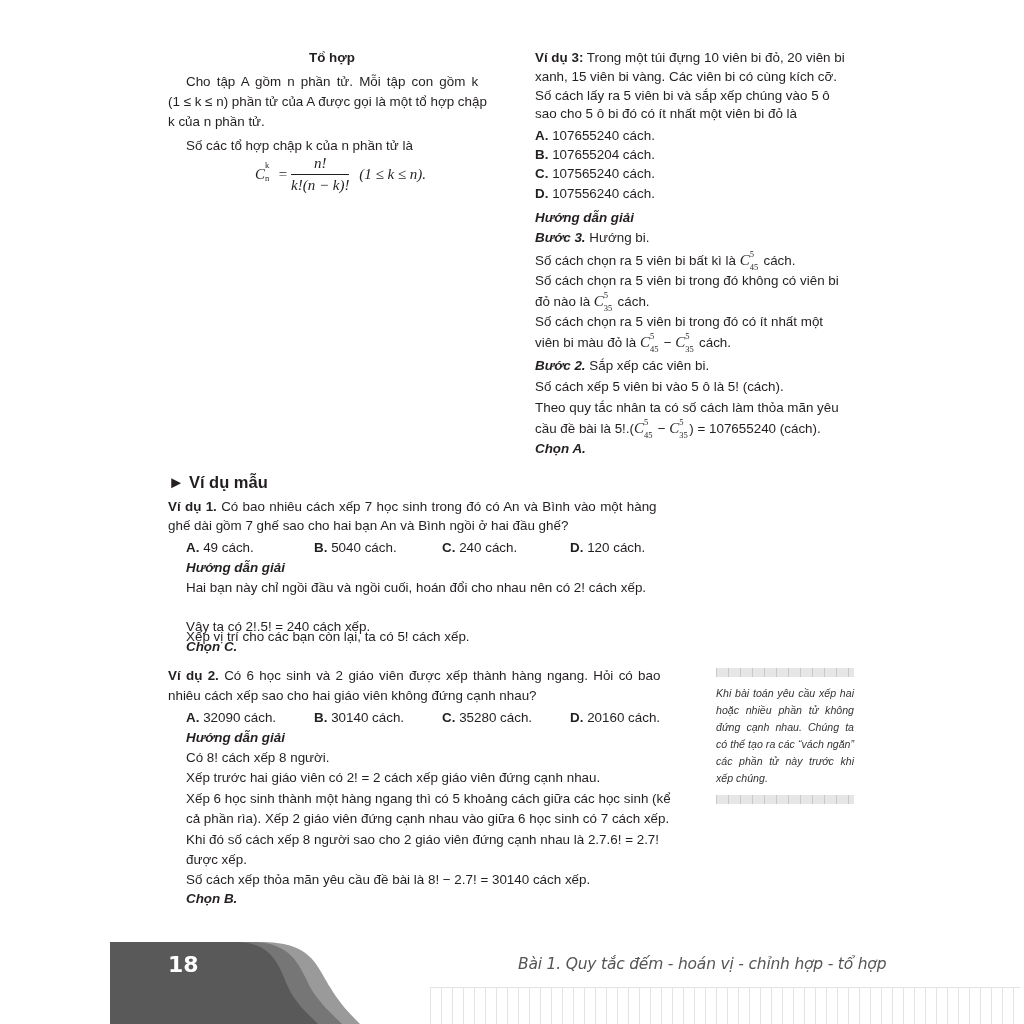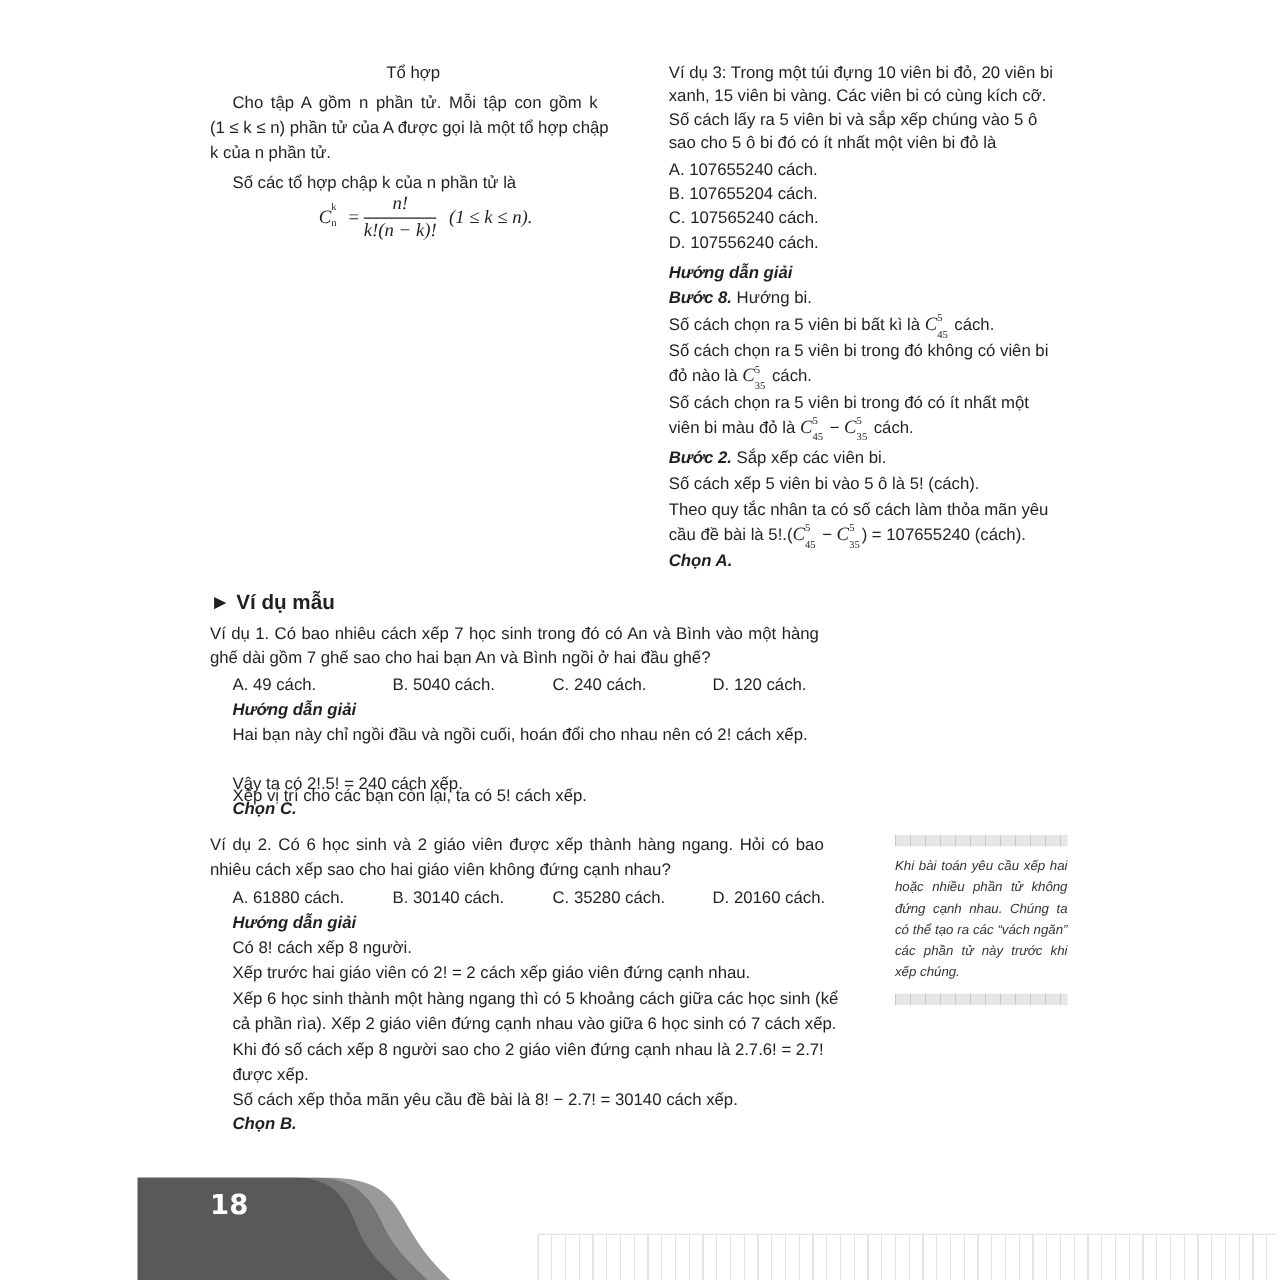--- a/index.html
+++ b/index.html
@@ -1,19 +1,19 @@
 <!DOCTYPE html>
 <html><head>
 <meta charset="utf-8">
 <style>
   html,body{margin:0;padding:0;background:#fff;}
   body{width:1024px;height:1024px;position:relative;overflow:hidden;font-family:"Liberation Sans",sans-serif;color:#231f20;font-size:13.4px;}
   .abs{position:absolute;}
   .line{position:absolute;white-space:nowrap;line-height:20px;}
-  .b{font-weight:normal;}
+  .b{font-weight:bold;}
   .bi{font-weight:bold;font-style:italic;}
   .math{font-family:"Liberation Serif",serif;font-style:italic;font-size:15px;}
   .cs{display:inline-block;position:relative;margin-right:10px;}
   .cs .s1{position:absolute;left:100%;top:-6px;font-size:8.5px;font-style:normal;}
   .cs .s2{position:absolute;left:100%;top:7px;font-size:8.5px;font-style:normal;}
   .frac{display:inline-block;vertical-align:middle;text-align:center;}
   .frac .num{display:block;border-bottom:1px solid #231f20;padding:0 4px 2px;}
   .frac .den{display:block;padding-top:2px;}
   .note{position:absolute;left:716px;top:668px;width:138px;}
   .stripe{height:9px;background:repeating-linear-gradient(90deg,#c8c8c8 0 1px,#e6e6e6 1px 12px);}
@@ -44,21 +44,21 @@
   <div class="line" style="left:535px;top:48px;"><span class="b">Ví dụ 3:</span><span> Trong một túi đựng 10 viên bi đỏ, 20 viên bi</span></div>
   <div class="line" style="left:535px;top:67px;">xanh, 15 viên bi vàng. Các viên bi có cùng kích cỡ.</div>
   <div class="line" style="left:535px;top:86px;">Số cách lấy ra 5 viên bi và sắp xếp chúng vào 5 ô</div>
   <div class="line" style="left:535px;top:104px;">sao cho 5 ô bi đó có ít nhất một viên bi đỏ là</div>
   <div class="line" style="left:535px;top:126px;"><span class="b">A.</span><span> 107655240 cách.</span></div>
   <div class="line" style="left:535px;top:145px;"><span class="b">B.</span><span> 107655204 cách.</span></div>
   <div class="line" style="left:535px;top:164px;"><span class="b">C.</span><span> 107565240 cách.</span></div>
   <div class="line" style="left:535px;top:184px;"><span class="b">D.</span><span> 107556240 cách.</span></div>
 
   <div class="line bi" style="left:535px;top:208px;">Hướng dẫn giải</div>
-  <div class="line" style="left:535px;top:228px;"><span class="bi">Bước 8.</span><span> Hướng bi.</span></div>
+  <div class="line" style="left:535px;top:228px;"><span class="bi">Bước 3.</span><span> Hướng bi.</span></div>
   <div class="line" style="left:535px;top:250px;"><span>Số cách chọn ra 5 viên bi bất kì là </span><span class="cs math"><span>C</span><span class="s1">5</span><span class="s2">45</span></span><span> cách.</span></div>
   <div class="line" style="left:535px;top:271px;">Số cách chọn ra 5 viên bi trong đó không có viên bi</div>
   <div class="line" style="left:535px;top:291px;"><span>đỏ nào là </span><span class="cs math"><span>C</span><span class="s1">5</span><span class="s2">35</span></span><span> cách.</span></div>
   <div class="line" style="left:535px;top:312px;">Số cách chọn ra 5 viên bi trong đó có ít nhất một</div>
   <div class="line" style="left:535px;top:332px;"><span>viên bi màu đỏ là </span><span class="cs math"><span>C</span><span class="s1">5</span><span class="s2">45</span></span><span> − </span><span class="cs math"><span>C</span><span class="s1">5</span><span class="s2">35</span></span><span> cách.</span></div>
   <div class="line" style="left:535px;top:356px;"><span class="bi">Bước 2.</span><span> Sắp xếp các viên bi.</span></div>
   <div class="line" style="left:535px;top:377px;">Số cách xếp 5 viên bi vào 5 ô là 5! (cách).</div>
   <div class="line" style="left:535px;top:398px;">Theo quy tắc nhân ta có số cách làm thỏa mãn yêu</div>
   <div class="line" style="left:535px;top:418px;"><span>cầu đề bài là 5!.(</span><span class="cs math"><span>C</span><span class="s1">5</span><span class="s2">45</span></span><span> − </span><span class="cs math"><span>C</span><span class="s1">5</span><span class="s2">35</span></span><span>) = 107655240 (cách).</span></div>
   <div class="line bi" style="left:535px;top:439px;">Chọn A.</div>
@@ -79,21 +79,21 @@
   <div class="line bi" style="left:186px;top:558px;">Hướng dẫn giải</div>
   <div class="line" style="left:186px;top:578px;">Hai bạn này chỉ ngồi đầu và ngồi cuối, hoán đổi cho nhau nên có 2! cách xếp.</div>
   <div class="line" style="left:186px;top:597px;margin-top:30px;">Xếp vị trí cho các bạn còn lại, ta có 5! cách xếp.</div>
   <div class="line" style="left:186px;top:617px;">Vậy ta có 2!.5! = 240 cách xếp.</div>
   <div class="line bi" style="left:186px;top:637px;">Chọn C.</div>
 </div>
 
 <div>
   <div class="line" style="left:168px;top:666px;word-spacing:1.6px;"><span class="b">Ví dụ 2.</span><span> Có 6 học sinh và 2 giáo viên được xếp thành hàng ngang. Hỏi có bao</span></div>
   <div class="line" style="left:168px;top:686px;">nhiêu cách xếp sao cho hai giáo viên không đứng cạnh nhau?</div>
-  <div class="line" style="left:186px;top:708px;"><span class="b">A.</span><span> 61880 cách.</span></div>
+  <div class="line" style="left:186px;top:708px;"><span class="b">A.</span><span> 32090 cách.</span></div>
   <div class="line" style="left:314px;top:708px;"><span class="b">B.</span><span> 30140 cách.</span></div>
   <div class="line" style="left:442px;top:708px;"><span class="b">C.</span><span> 35280 cách.</span></div>
   <div class="line" style="left:570px;top:708px;"><span class="b">D.</span><span> 20160 cách.</span></div>
   <div class="line bi" style="left:186px;top:728px;">Hướng dẫn giải</div>
   <div class="line" style="left:186px;top:748px;">Có 8! cách xếp 8 người.</div>
   <div class="line" style="left:186px;top:768px;">Xếp trước hai giáo viên có 2! = 2 cách xếp giáo viên đứng cạnh nhau.</div>
   <div class="line" style="left:186px;top:789px;">Xếp 6 học sinh thành một hàng ngang thì có 5 khoảng cách giữa các học sinh (kể</div>
   <div class="line" style="left:186px;top:809px;">cả phần rìa). Xếp 2 giáo viên đứng cạnh nhau vào giữa 6 học sinh có 7 cách xếp.</div>
   <div class="line" style="left:186px;top:830px;">Khi đó số cách xếp 8 người sao cho 2 giáo viên đứng cạnh nhau là 2.7.6! = 2.7!</div>
   <div class="line" style="left:186px;top:850px;">được xếp.</div>
@@ -108,13 +108,14 @@
 </div>
 
 <div class="footer">
   <div class="footer-ruler"></div>
   <svg class="abs" style="left:0;top:0;" width="260" height="82" viewBox="0 0 260 82">
     <path d="M0 0 H150 C200 0 205 20 220 45 C230 62 240 72 250 82 H0 Z" fill="#9a9a9a"></path>
     <path d="M0 0 H140 C180 0 188 20 200 45 C210 62 222 72 232 82 H0 Z" fill="#767676"></path>
     <path d="M0 0 H125 C160 0 168 20 178 45 C186 62 198 72 208 82 H0 Z" fill="#595959"></path>
   </svg>
   <div class="page-num">18</div>
+  <div class="footer-title">Bài 1. Quy tắc đếm - hoán vị - chỉnh hợp - tổ hợp</div>
 </div>
 
 </body></html>

